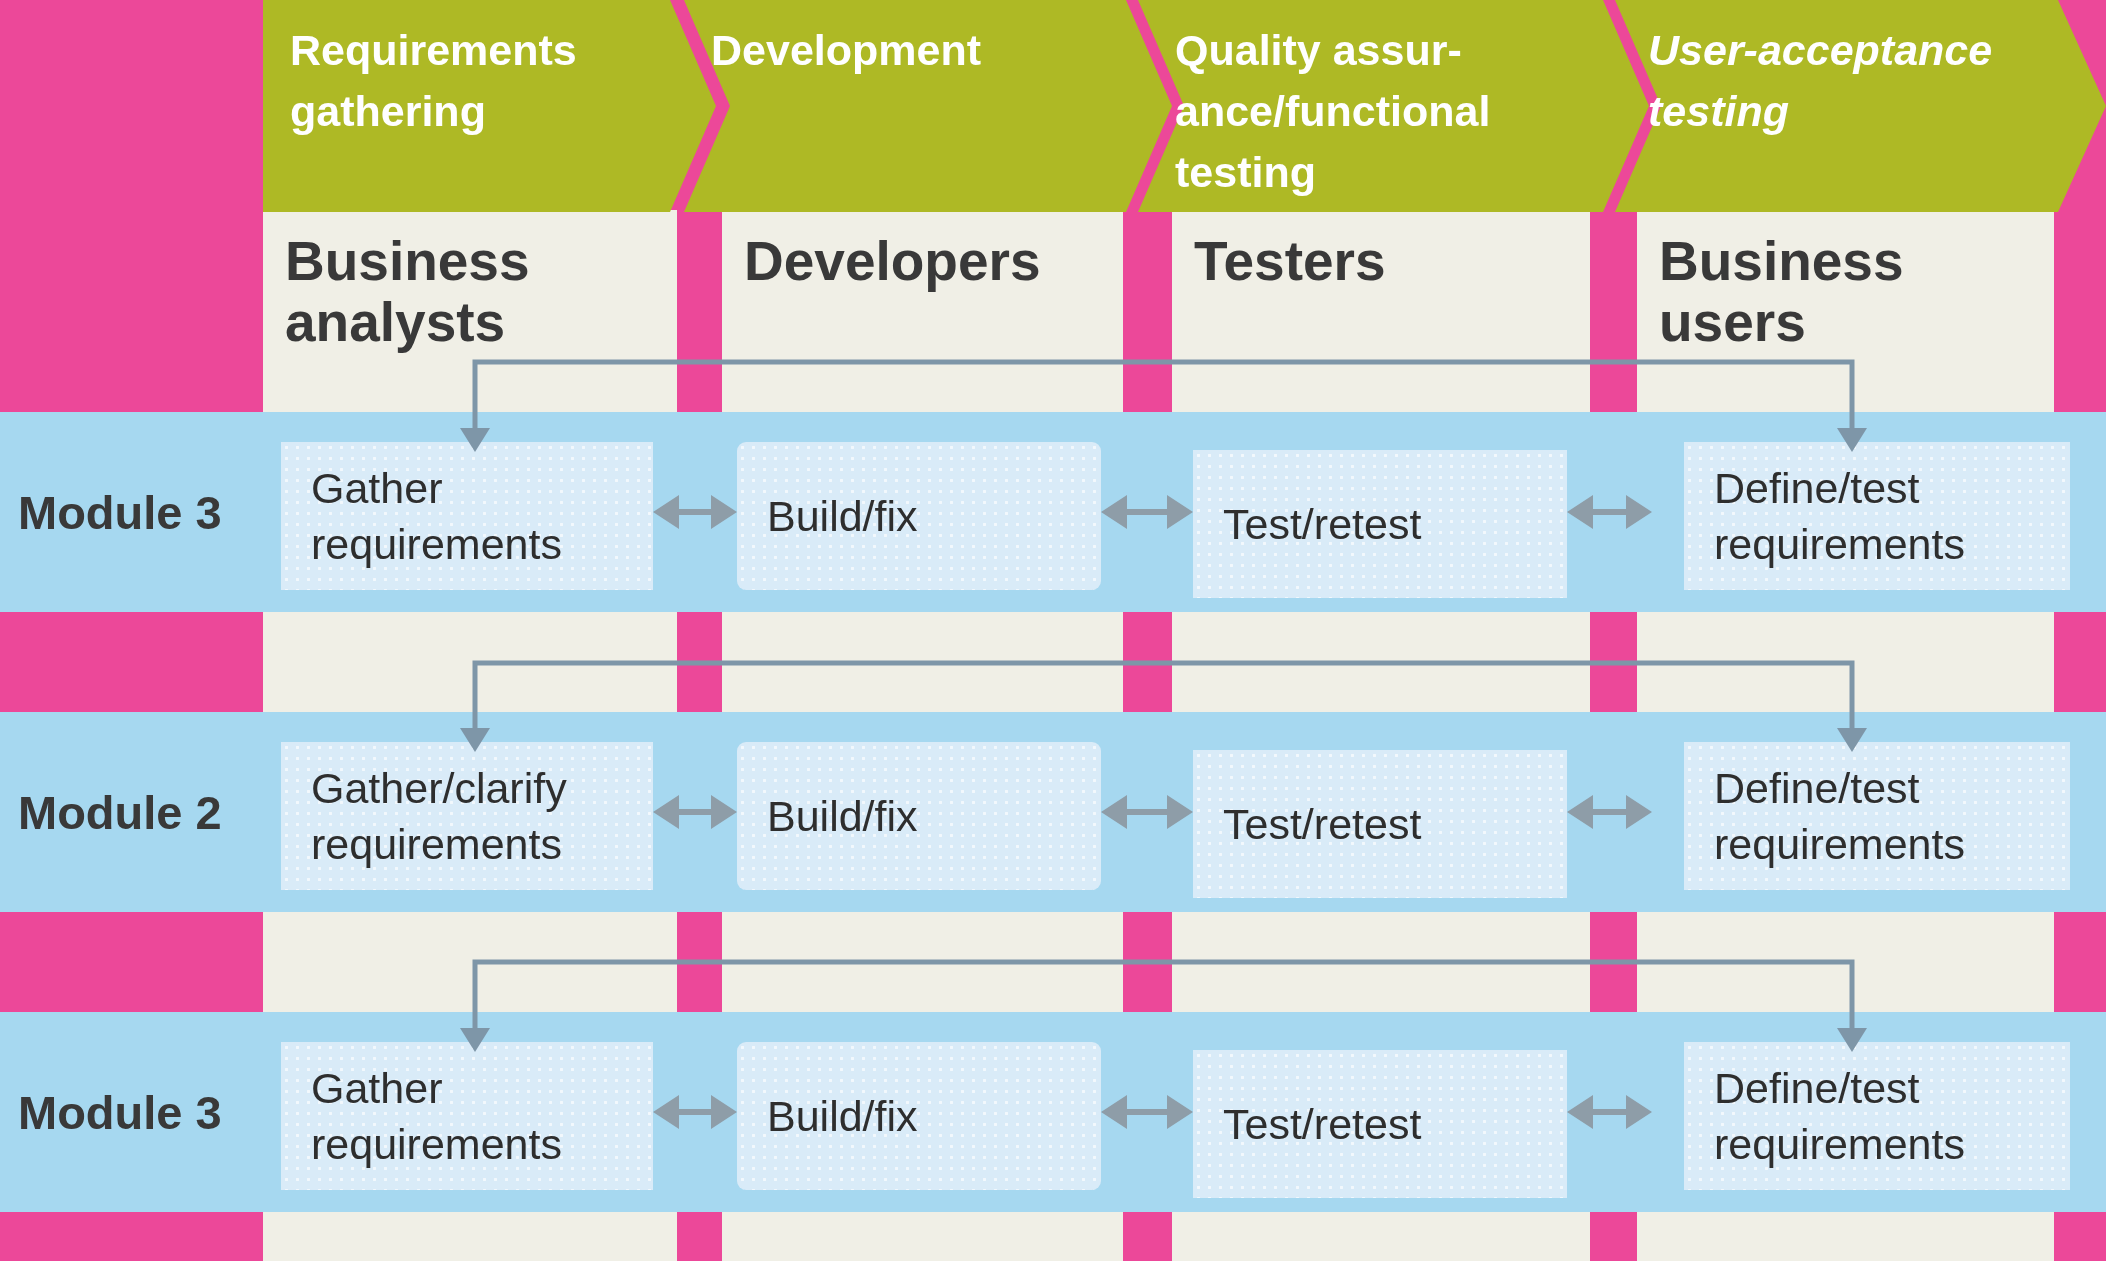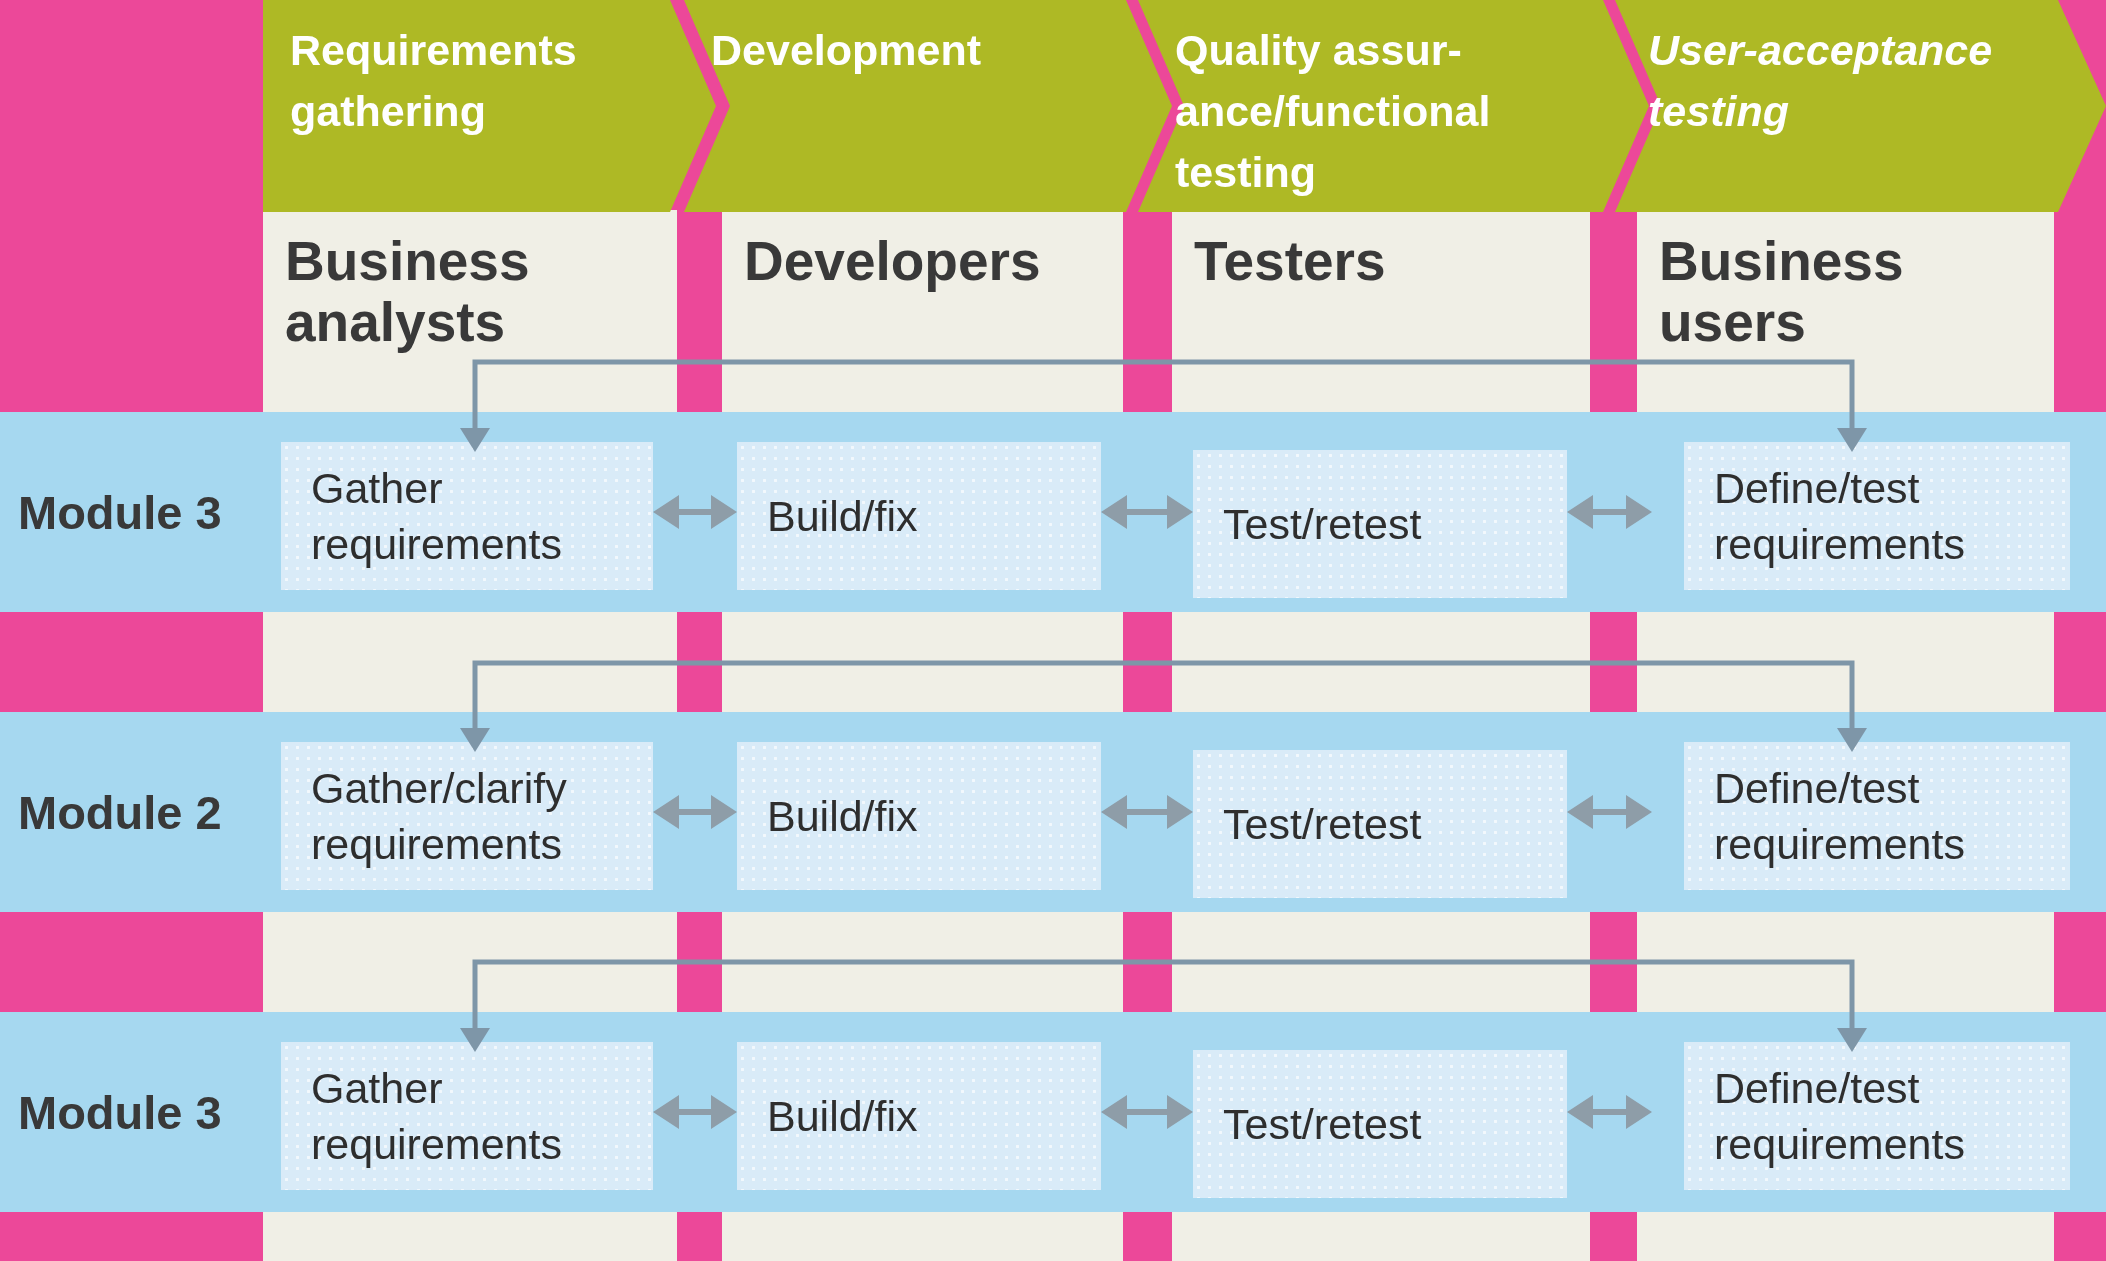--- a/index.html
+++ b/index.html
@@ -85,21 +85,21 @@
     padding-left: 30px; padding-right: 12px;
   }
   .task-box .task-text {
     color: #2e2e2e; font-size: 43px; font-weight: 400;
     line-height: 56px; white-space: pre-line;
   }
   .task-box.row1 { top: 442px; }
   .task-box.row2 { top: 742px; }
   .task-box.row3 { top: 1042px; }
   .task-box.colA { left: 281px;  width: 372px; }
-  .task-box.colB { left: 737px;  width: 364px; }
+  .task-box.colB { left: 737px;  width: 364px; border-radius: 9px; }
   .task-box.colC { left: 1193px; width: 374px; margin-top: 8px; }
   .task-box.colD { left: 1652px; width: 386px; margin-left: 32px; }
 
   
   .overlay { position: absolute; left: 0; top: 0; pointer-events: none; }
   .feedback-path { stroke: var(--connector-gray); stroke-width: 5; fill: none; }
   .feedback-head { fill: var(--connector-gray); }
   .darrow-line { stroke: var(--arrow-gray); stroke-width: 6; }
   .darrow-head { fill: var(--arrow-gray); }
 </style>

